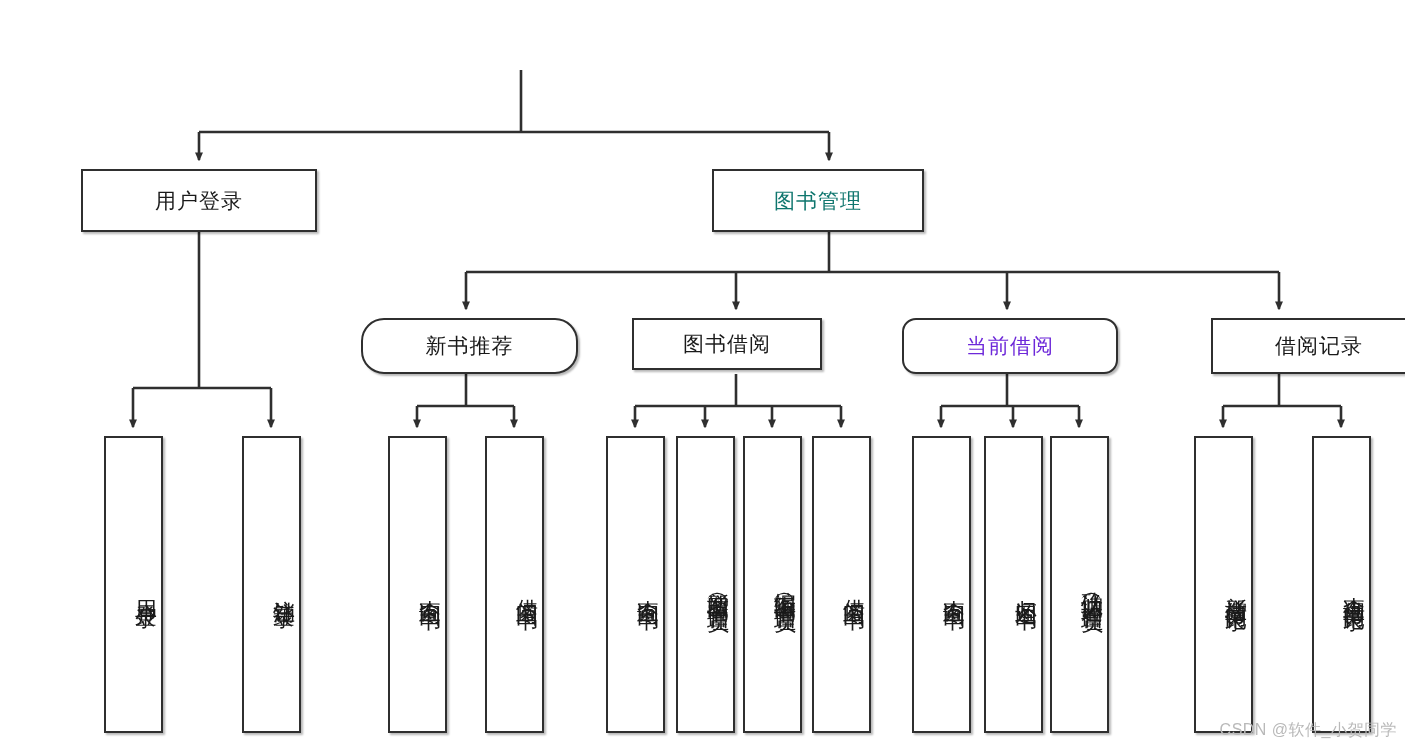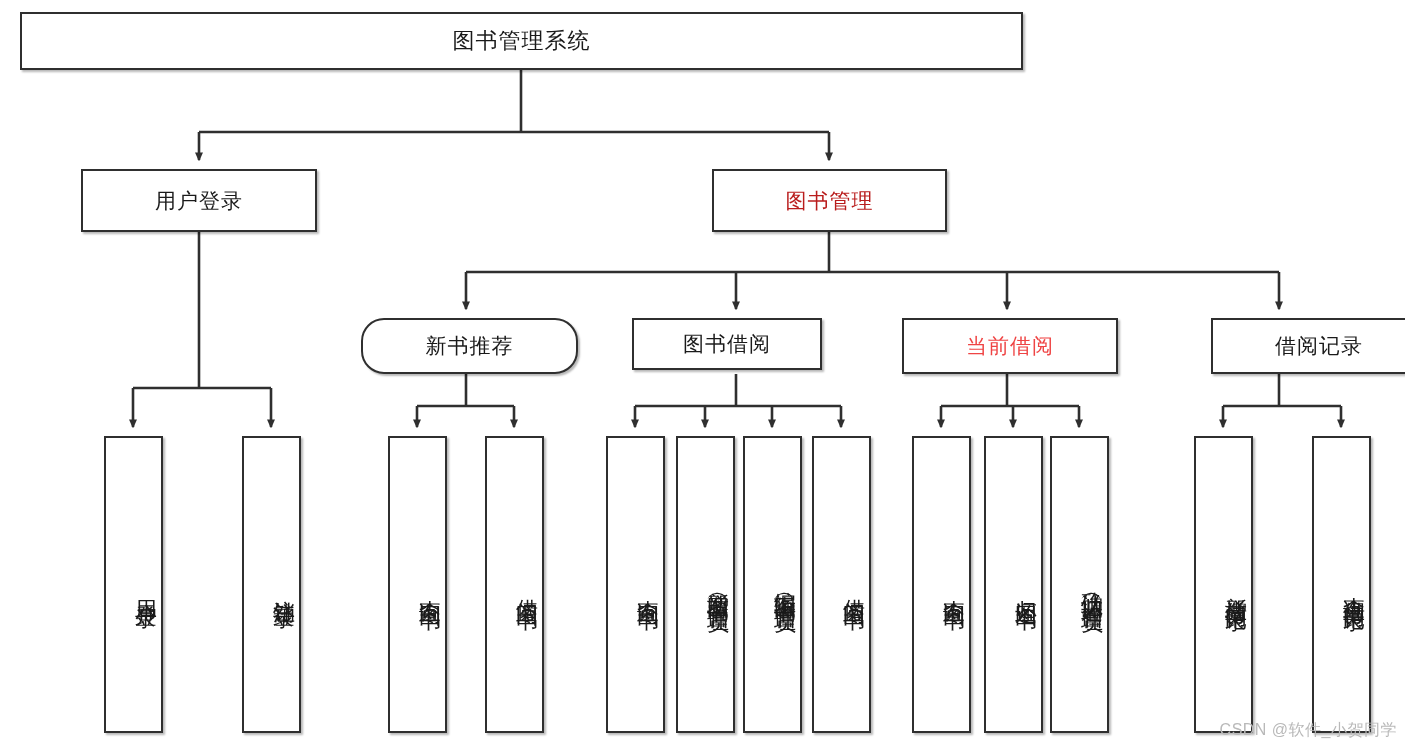--- a/index.html
+++ b/index.html
@@ -110,38 +110,35 @@
       <path d="M1013,406 L1013,427" marker-end="url(#arrow)"></path>
       <path d="M1079,406 L1079,427" marker-end="url(#arrow)"></path>
 
       <path d="M1279,374 L1279,406"></path>
       <path d="M1223,406 L1341,406"></path>
       <path d="M1223,406 L1223,427" marker-end="url(#arrow)"></path>
       <path d="M1341,406 L1341,427" marker-end="url(#arrow)"></path>
     </g>
   </svg>
 
-  <div class="node horiz root" style="left: 20px; top: 12px; width: 1003px; height: 58px; border-color: rgb(47, 47, 47); background: rgb(255, 255, 255); color: rgb(26, 26, 26);">
-    <span>图书管理系统</span>
-  </div>
 
   <div class="node horiz" style="left: 81px; top: 169px; width: 236px; height: 63px; border-color: rgb(47, 47, 47); background: rgb(255, 255, 255); color: rgb(26, 26, 26);">
     <span>用户登录</span>
   </div>
-  <div class="node horiz" style="left: 712px; top: 169px; width: 235px; height: 63px; border-color: rgb(47, 47, 47); background: rgb(255, 255, 255); color: #b91c1c; align-items: center;">
+  <div class="node horiz" style="left: 712px; top: 169px; width: 212px; height: 63px; border-color: rgb(47, 47, 47); background: rgb(255, 255, 255); color: #0f766e; align-items: center;">
     <span>图书管理</span>
   </div>
 
   <div class="node horiz" style="left: 361px; top: 318px; width: 217px; height: 56px; border-color: rgb(47, 47, 47); background: rgb(255, 255, 255); color: rgb(26, 26, 26); border-radius: 23px;">
     <span>新书推荐</span>
   </div>
   <div class="node horiz" style="left: 632px; top: 318px; width: 190px; height: 52px; border-color: rgb(47, 47, 47); background: rgb(255, 255, 255); color: rgb(26, 26, 26);">
     <span>图书借阅</span>
   </div>
-  <div class="node horiz" style="left: 902px; top: 318px; width: 216px; height: 56px; border-color: rgb(47, 47, 47); background: rgb(255, 255, 255); color: #ef4444;">
+  <div class="node horiz" style="left: 902px; top: 318px; width: 216px; height: 56px; border-color: rgb(47, 47, 47); background: rgb(255, 255, 255); color: #6d28d9; border-radius: 14px;">
     <span>当前借阅</span>
   </div>
   <div class="node horiz" style="left: 1172px; top: 318px; width: 216px; height: 56px; border-color: rgb(47, 47, 47); background: rgb(255, 255, 255); color: rgb(26, 26, 26); margin-left: 39px;">
     <span>借阅记录</span>
   </div>
 
   <div class="node vert" style="left: 104px; top: 436px; width: 59px; height: 297px; border-color: rgb(47, 47, 47); background: rgb(255, 255, 255); color: rgb(26, 26, 26);">
     <span class="vlabel">用户登录</span>
   </div>
   <div class="node vert" style="left: 242px; top: 436px; width: 59px; height: 297px; border-color: rgb(47, 47, 47); background: rgb(255, 255, 255); color: rgb(26, 26, 26);">

